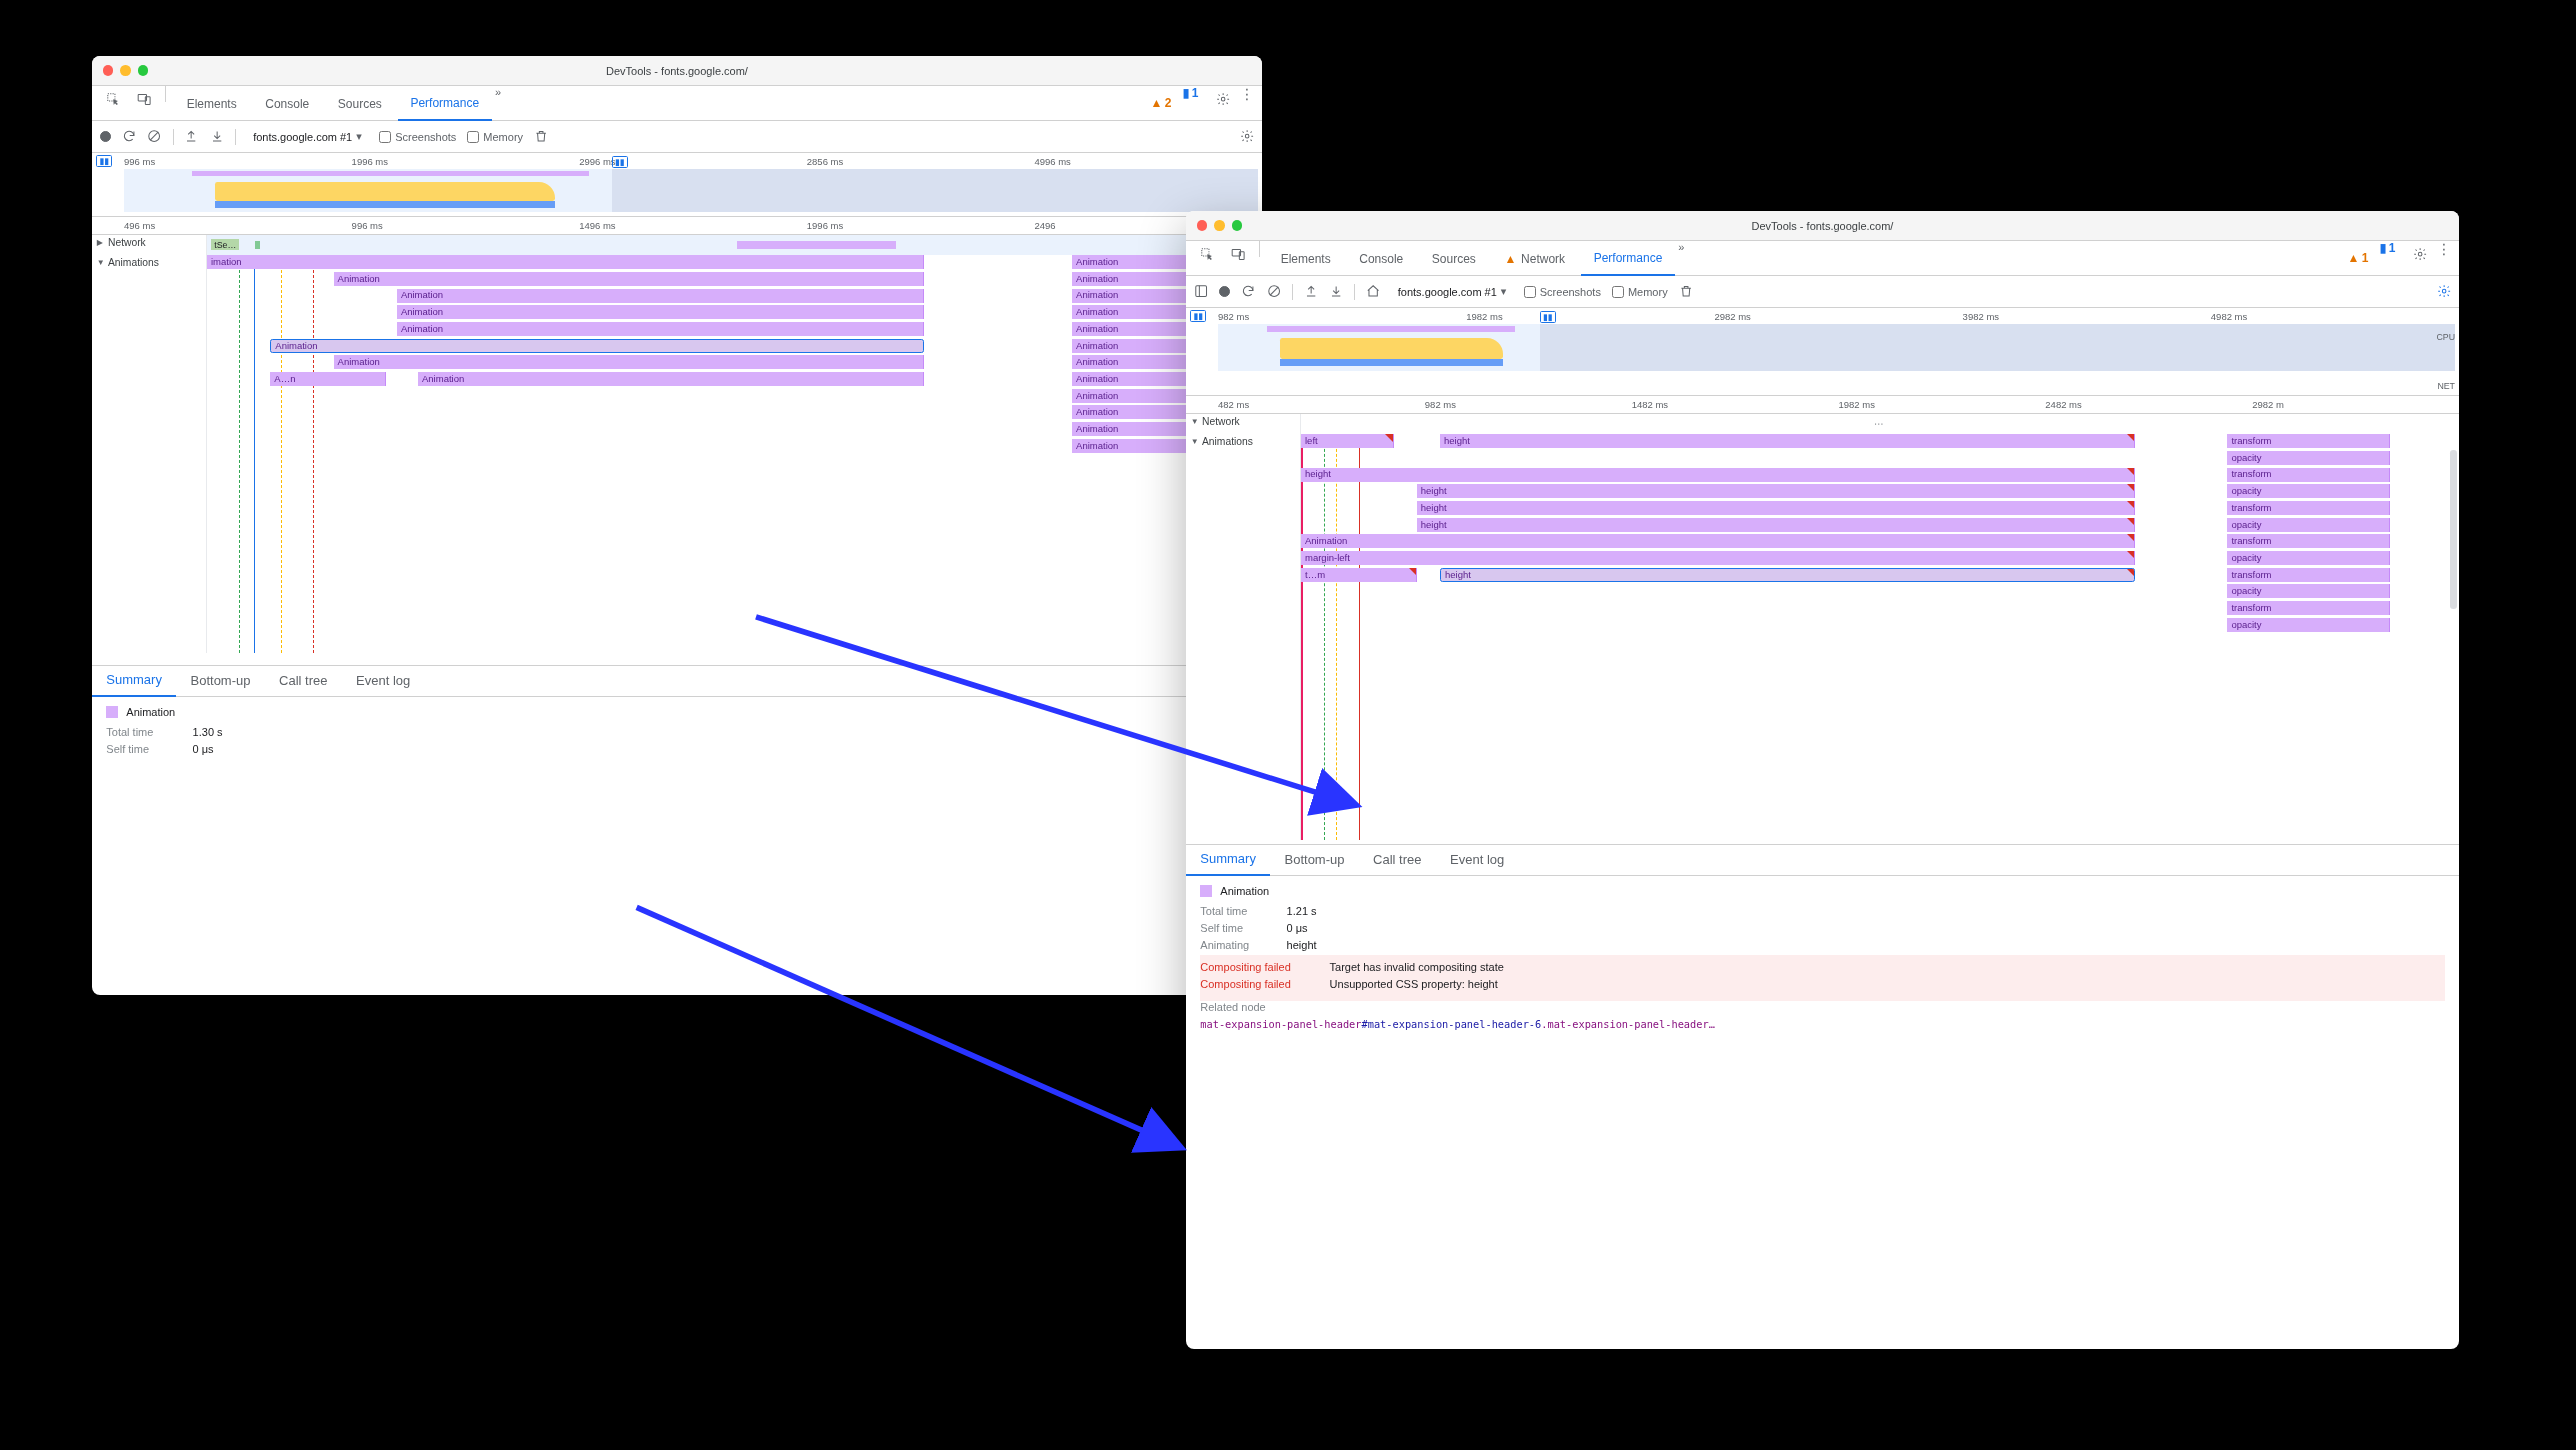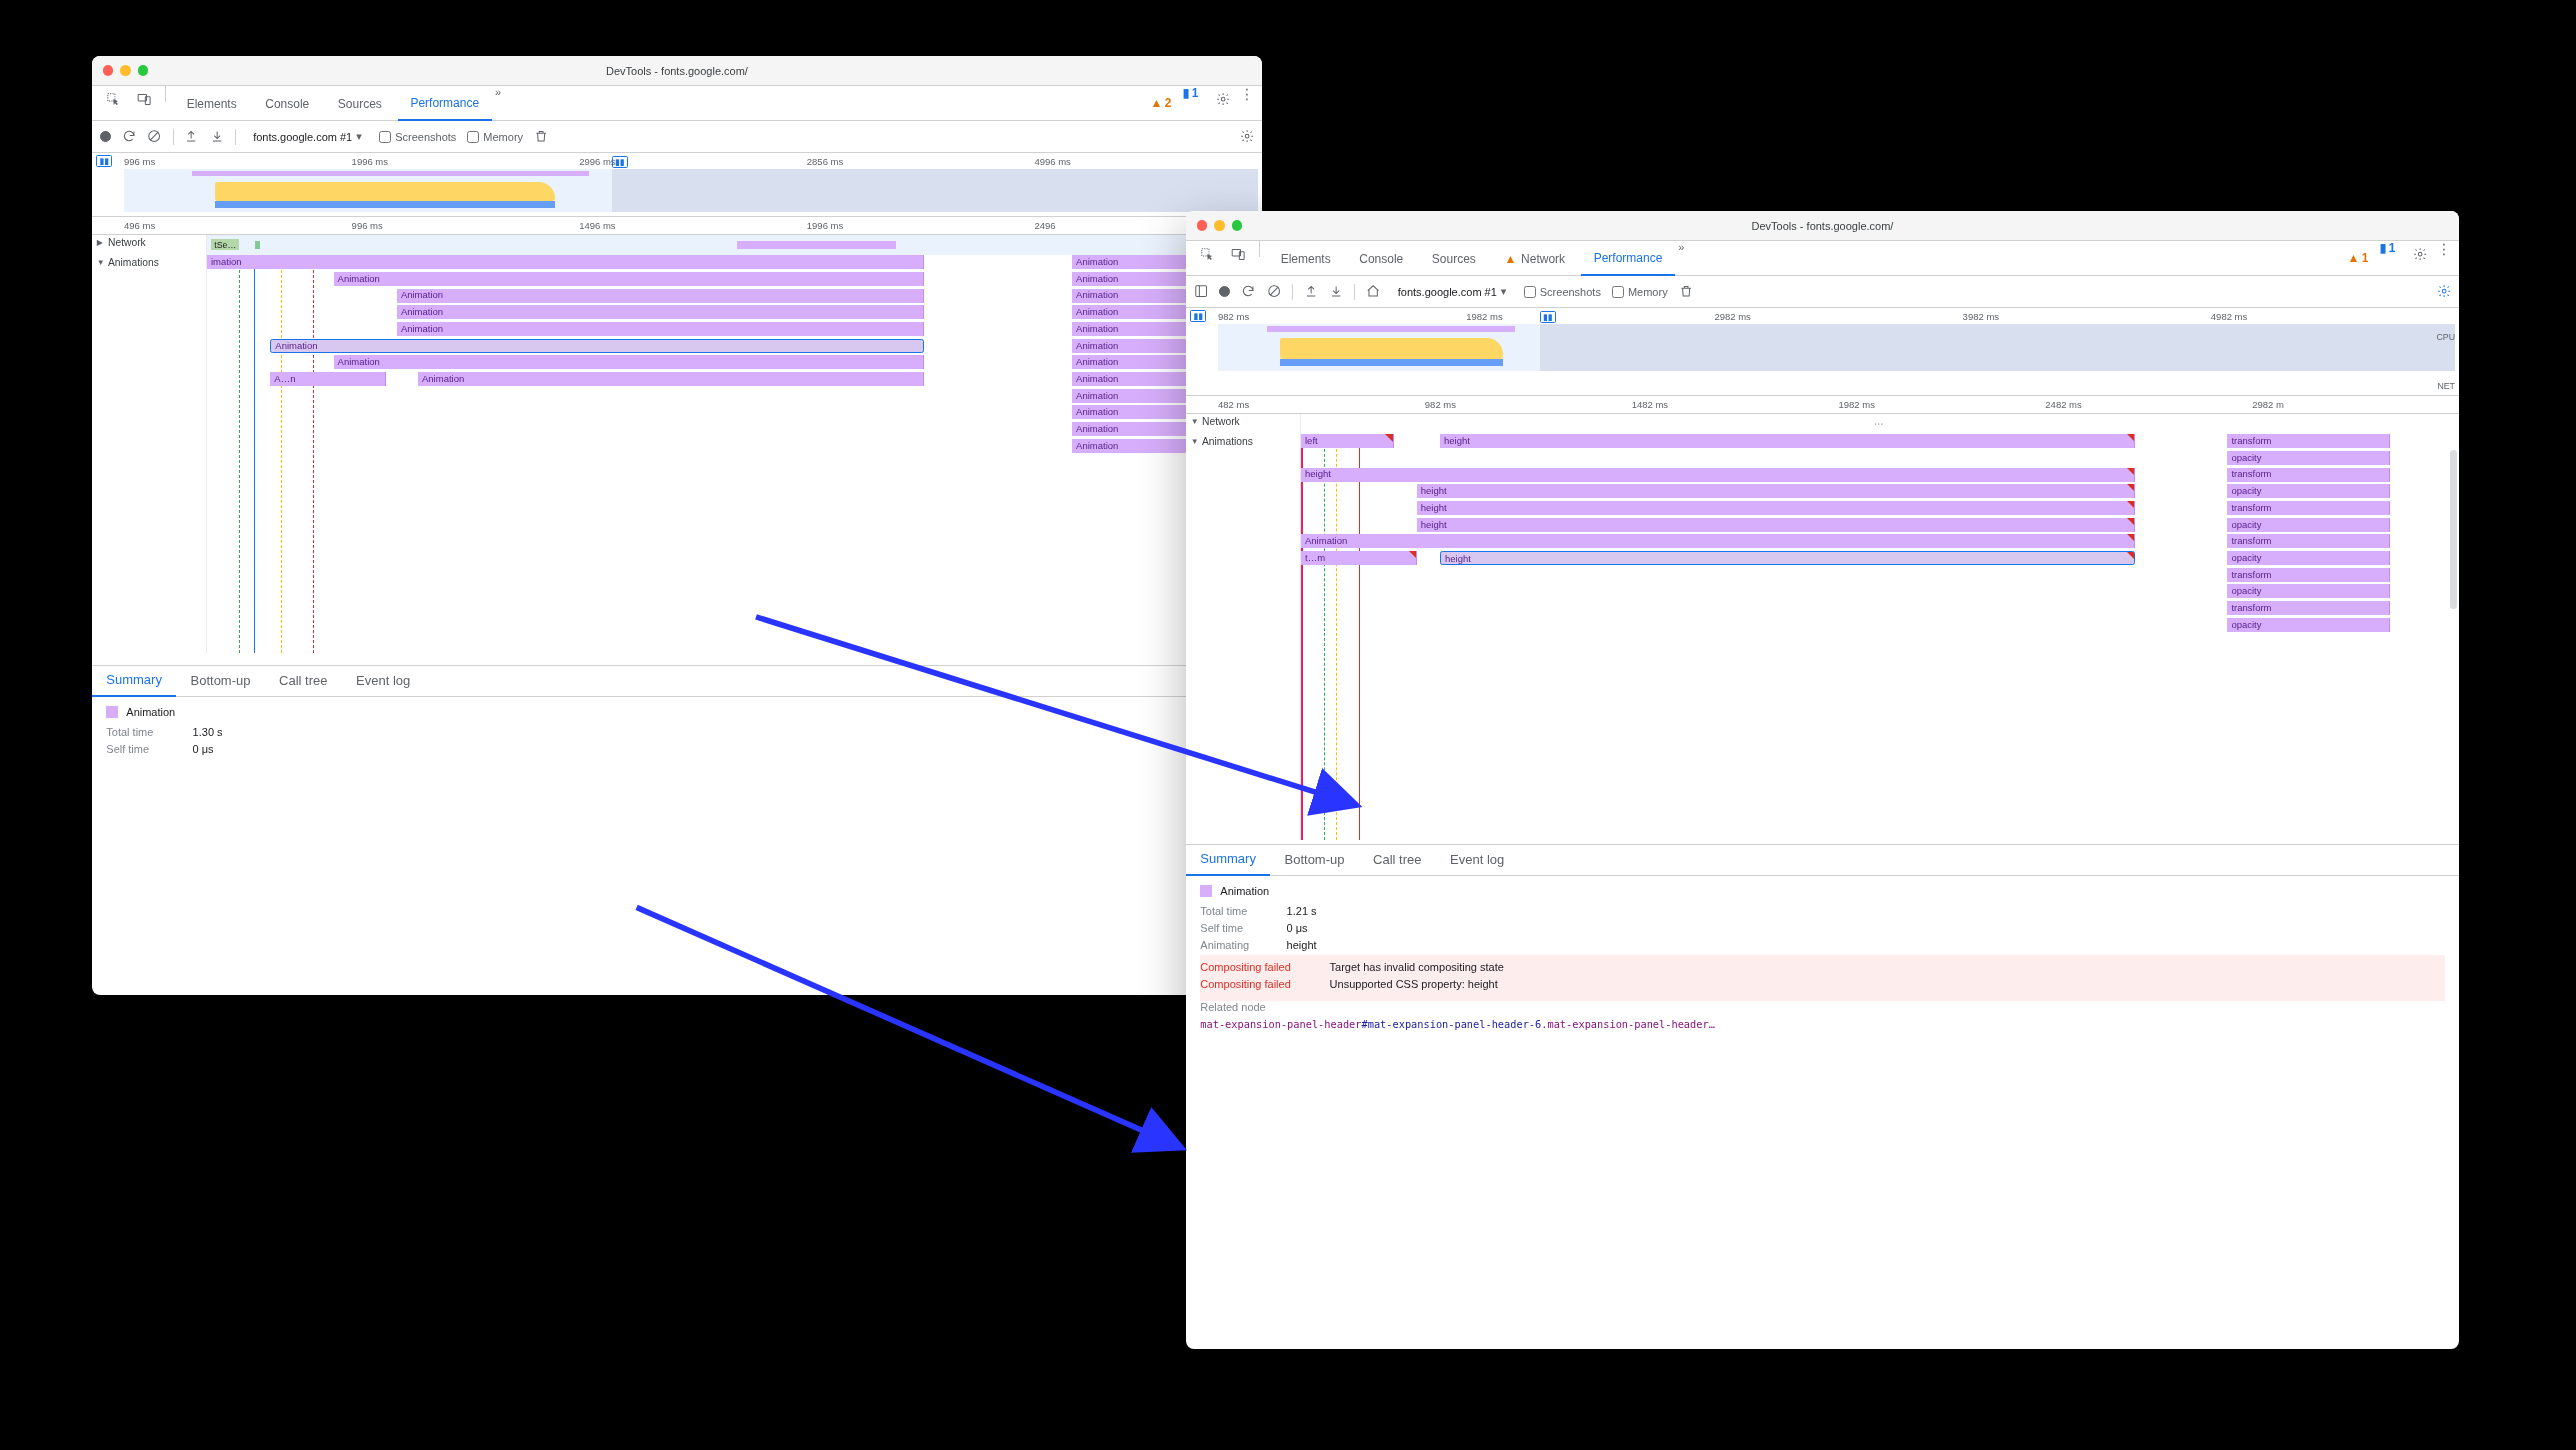--- a/index.html
+++ b/index.html
@@ -621,20 +621,23 @@
             <div class="lane">
               <div class="bar" style="left: 10%; width: 62%;">height<div class="rtri"></div></div>
             </div>
             <div class="lane">
               <div class="bar" style="left: 10%; width: 62%;">height<div class="rtri"></div></div>
             </div>
             <div class="lane">
               <div class="bar" style="left: 0%; width: 72%;">Animation<div class="rtri"></div></div>
             </div>
             <div class="lane">
+              <div class="bar" style="left: 0%; width: 72%;">margin-left<div class="rtri"></div></div>
+            </div>
+            <div class="lane">
               <div class="bar" style="left: 0%; width: 10%;">t…m<div class="rtri"></div></div>
               <div class="bar sel" style="left: 12%; width: 60%;">height<div class="rtri"></div></div>
             </div>
           </div>
         <div id="w2-right" style="position:absolute; left:80%; width:14%; top:0;">
             <div class="lane">
               <div class="bar" style="left: 0px; width: 100%;">transform</div>
             </div>
             <div class="lane">
               <div class="bar" style="left: 0px; width: 100%;">opacity</div>

